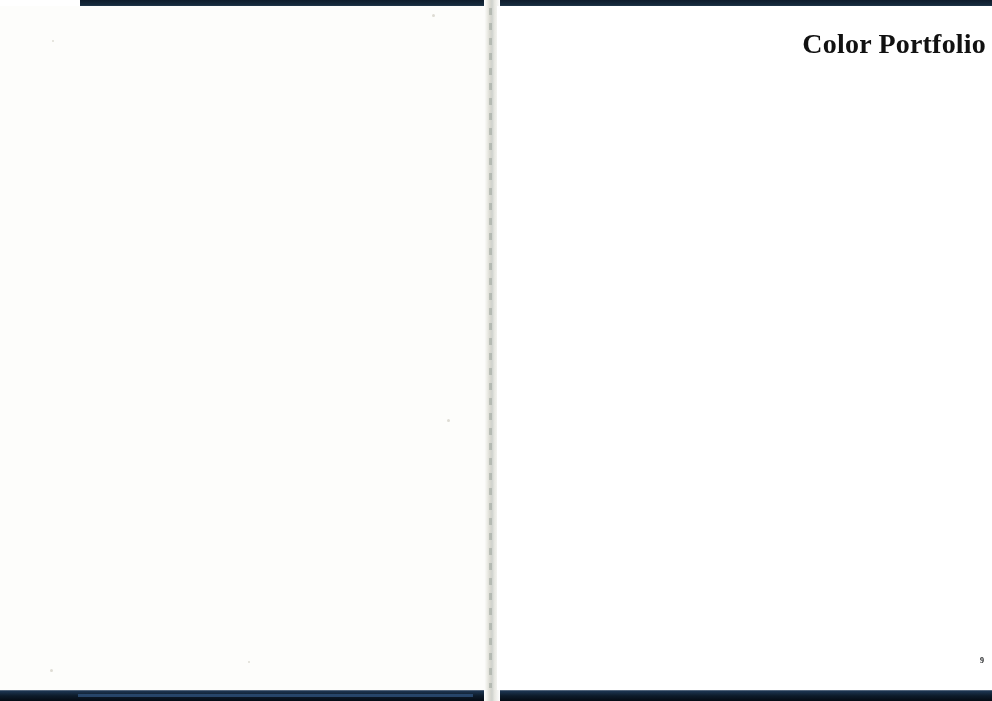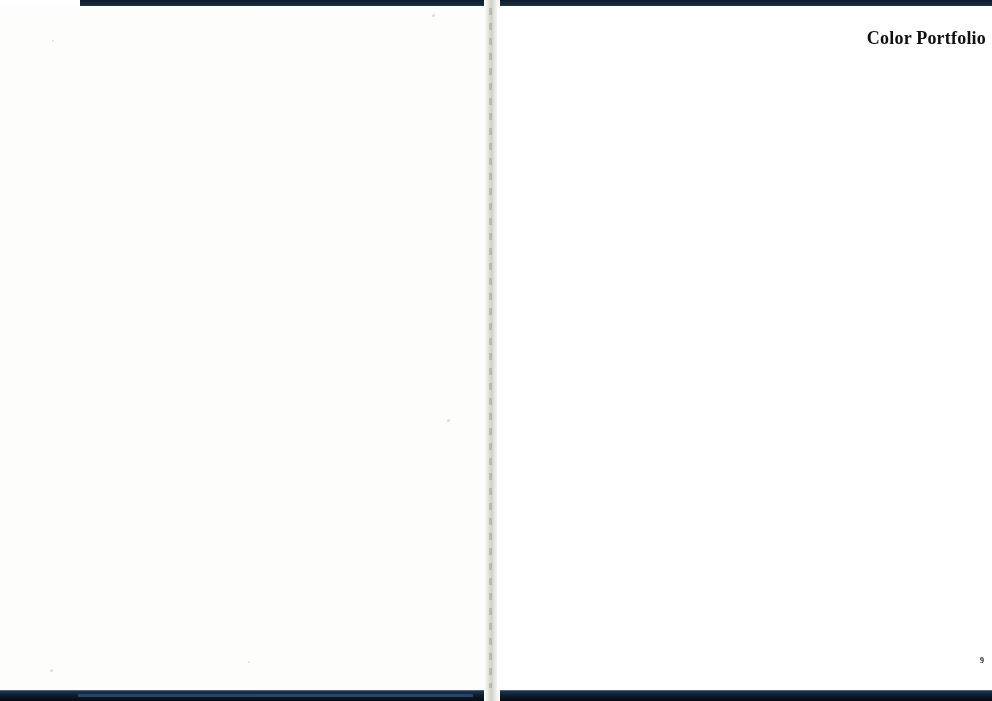--- a/index.html
+++ b/index.html
@@ -107,21 +107,21 @@
   
   .speck { position: absolute; background: #dedcd4; border-radius: 50%; }
 
   
   .portfolio-title {
     position: absolute;
     right: 6px;
     top: 22px;
     font-family: "Liberation Serif", serif;
     font-weight: bold;
-    font-size: 18px;
+    font-size: 28px;
     letter-spacing: .2px;
     color: #111111;
     white-space: nowrap;
     text-align: right;
   }
 
   .folio {
     position: absolute;
     right: 8px;
     bottom: 25px;

